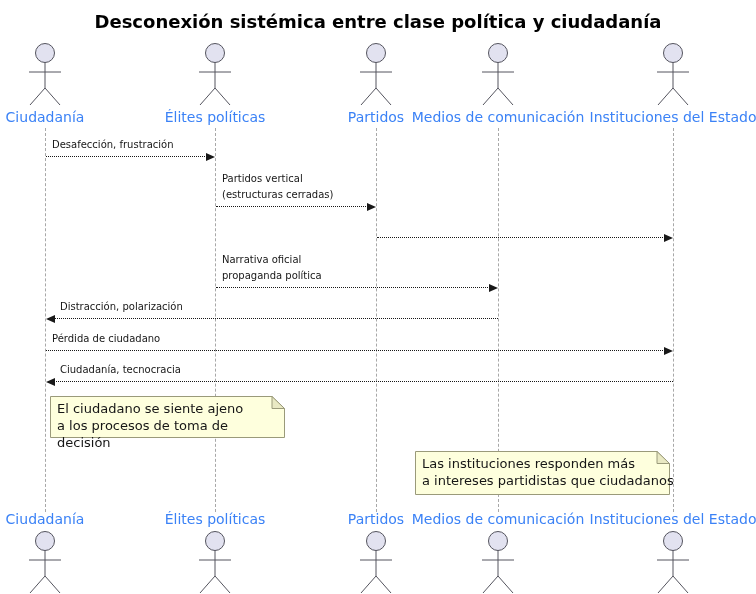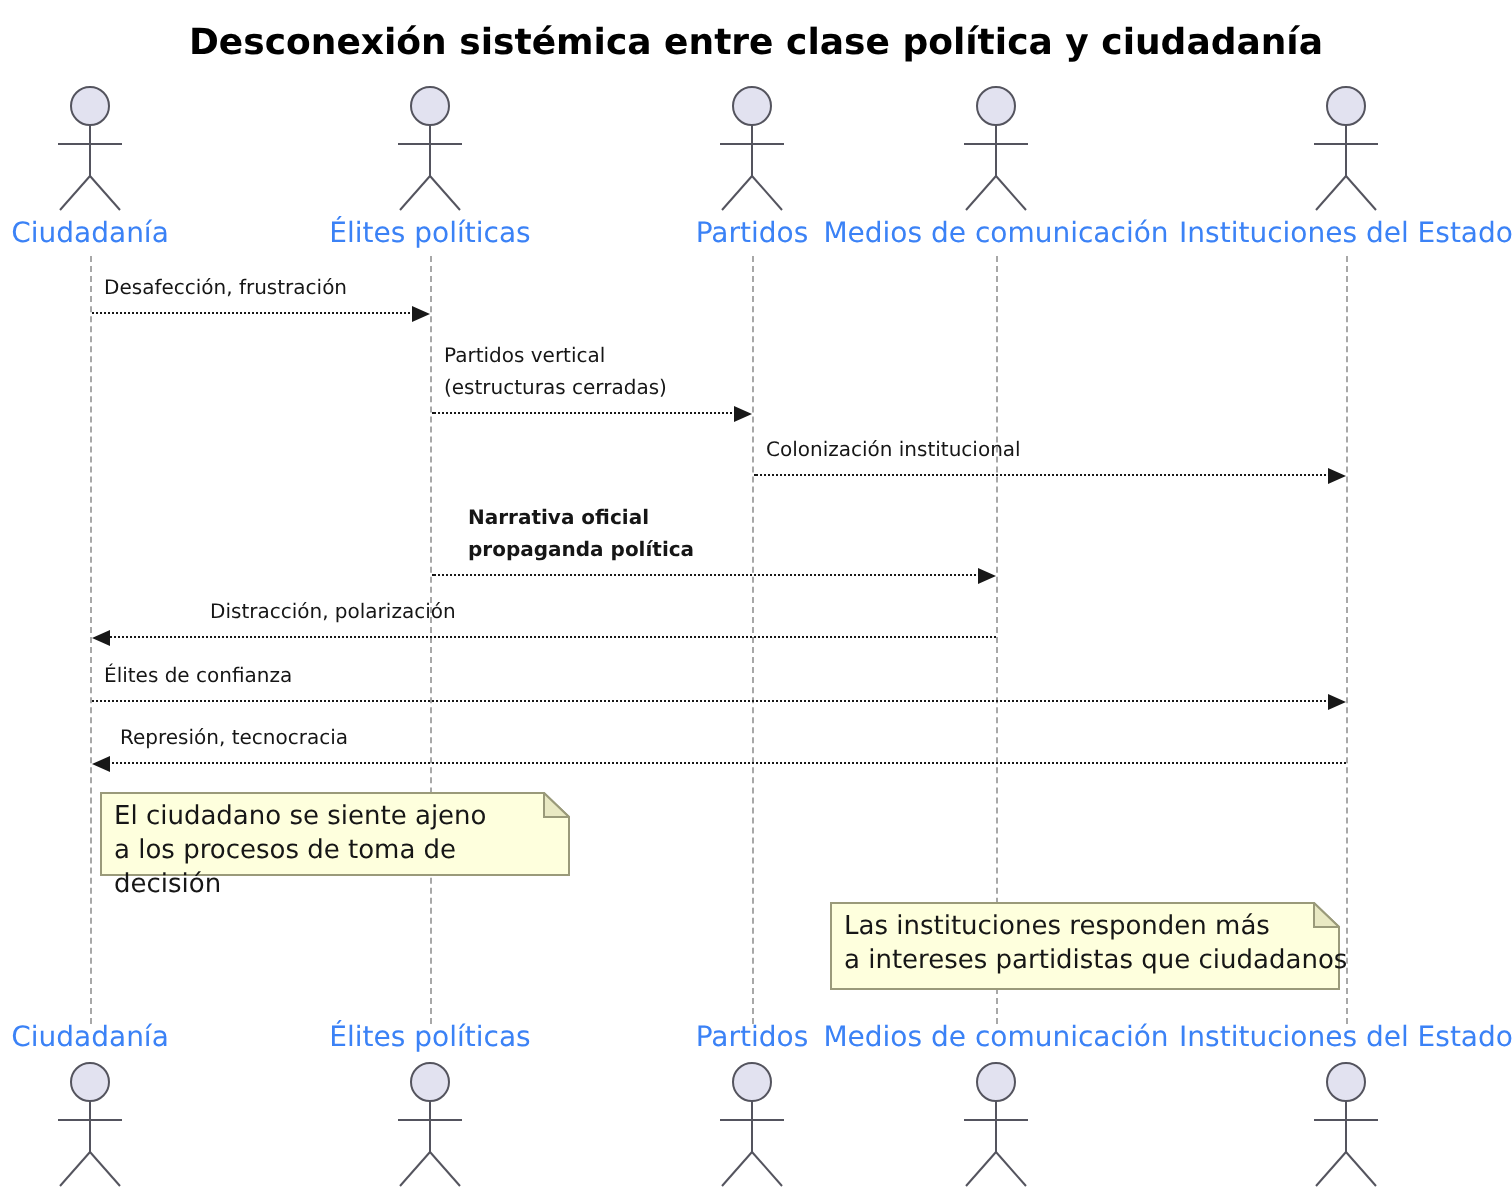--- a/index.html
+++ b/index.html
@@ -124,34 +124,33 @@
       </svg></div>
     <div class="msg-line" style="top: 156px; left: 46px; width: 161px; border-top-color: rgb(24, 24, 24);"></div>
     <div class="arrow-head right" style="top: 153px; left: 206px;"></div>
     <div class="msg-label" style="left: 52px; top: 137px;">Desafección, frustración</div>
     <div class="msg-line" style="top: 206px; left: 216px; width: 152px; border-top-color: rgb(24, 24, 24);"></div>
     <div class="arrow-head right" style="top: 203px; left: 367px;"></div>
     <div class="msg-label" style="left: 222px; top: 171px;">Partidos vertical
 (estructuras cerradas)</div>
     <div class="msg-line" style="top: 237px; left: 377px; width: 288px; border-top-color: rgb(24, 24, 24);"></div>
     <div class="arrow-head right" style="top: 234px; left: 664px;"></div>
-    <div class="msg-label" style="left: 383px; top: 218px;">Colonización institucional</div>
     <div class="msg-line" style="top: 287px; left: 216px; width: 274px; border-top-color: rgb(24, 24, 24);"></div>
     <div class="arrow-head right" style="top: 284px; left: 489px;"></div>
-    <div class="msg-label" style="left: 234px; top: 252px; font-weight: bold;">Narrativa oficial
+    <div class="msg-label" style="left: 222px; top: 252px;">Narrativa oficial
 propaganda política</div>
     <div class="msg-line" style="top: 318px; left: 54px; width: 444px; border-top-color: rgb(24, 24, 24);"></div>
     <div class="arrow-head left" style="top: 315px; left: 46px;"></div>
-    <div class="msg-label" style="left: 60px; top: 299px; margin-left: 45px;">Distracción, polarización</div>
+    <div class="msg-label" style="left: 60px; top: 299px;">Distracción, polarización</div>
     <div class="msg-line" style="top: 350px; left: 46px; width: 619px; border-top-color: rgb(24, 24, 24);"></div>
     <div class="arrow-head right" style="top: 347px; left: 664px;"></div>
-    <div class="msg-label" style="left: 52px; top: 331px;">Élites de confianza</div>
+    <div class="msg-label" style="left: 52px; top: 331px;">Pérdida de ciudadano</div>
     <div class="msg-line" style="top: 381px; left: 54px; width: 619px; border-top-color: rgb(24, 24, 24);"></div>
     <div class="arrow-head left" style="top: 378px; left: 46px;"></div>
-    <div class="msg-label" style="left: 60px; top: 362px;">Represión, tecnocracia</div>
+    <div class="msg-label" style="left: 60px; top: 362px;">Ciudadanía, tecnocracia</div>
     <div class="note" style="left: 50px; top: 396px; width: 235px; height: 42px;">
       <svg width="235" height="42">
         <path d="M0.5,0.5 L222,0.5 L234.5,12.5 L234.5,41.5 L0.5,41.5 Z" fill="#FEFFDD" stroke="#9A9A7A"></path>
         <path d="M222,0.5 L222,12.5 L234.5,12.5 Z" fill="#E9E9C3" stroke="#9A9A7A"></path>
       </svg>
       <div class="note-text">El ciudadano se siente ajeno
 a los procesos de toma de decisión</div>
     </div>
     <div class="note" style="left: 415px; top: 451px; width: 280px; height: 44px;">
       <svg width="255" height="44">

